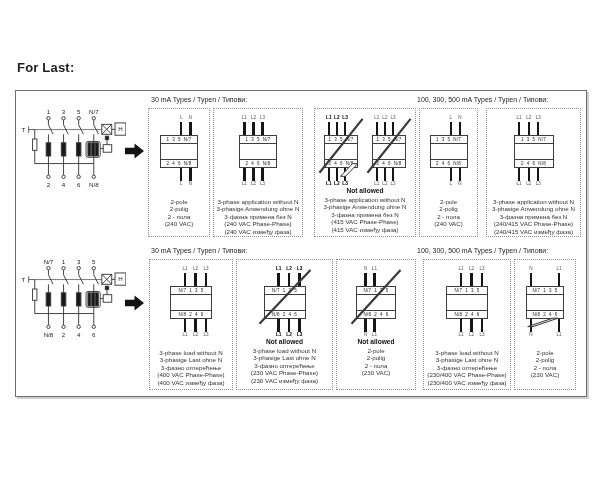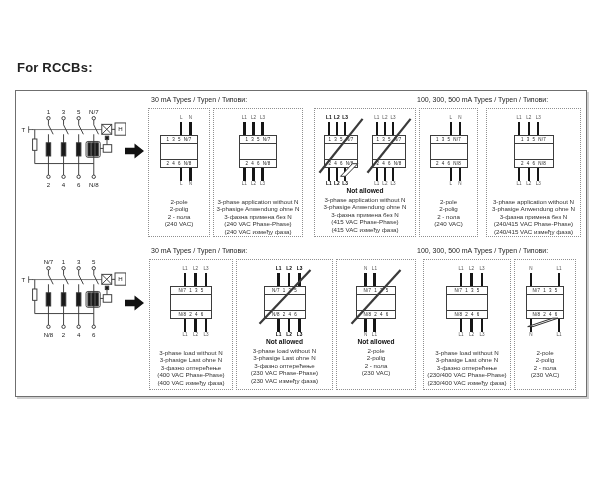--- a/index.html
+++ b/index.html
@@ -26,21 +26,21 @@
   .na{font-size:6.6px;font-weight:bold;margin-top:2px;color:#111;white-space:nowrap}
   .cap{margin-top:13px;font-size:6.2px;line-height:7.4px;color:#333;white-space:nowrap}
   .na + .cap{margin-top:2px}
   .circ{position:absolute}
   .arrow{position:absolute;width:19px;height:16px}
   svg text{font-family:"Liberation Sans",sans-serif}
 </style>
 </head>
 <body>
 
-<div class="title">For RCCBs:</div>
+<div class="title">For Last:</div>
 
 <div class="main">
 
   <div class="hdr" style="left:135px;top:5px">30 mA Types / Typen / Типови:</div>
   <div class="hdr" style="left:401px;top:5px">100, 300, 500 mA Types / Typen / Типови:</div>
   <div class="hdr" style="left:135px;top:156px">30 mA Types / Typen / Типови:</div>
   <div class="hdr" style="left:401px;top:156px">100, 300, 500 mA Types / Typen / Типови:</div>
 
   <svg class="circ" style="left:4px;top:14px" width="106" height="102" viewBox="0 0 112 108">
     <g stroke="#3a3a3a" stroke-width="1" fill="none">

